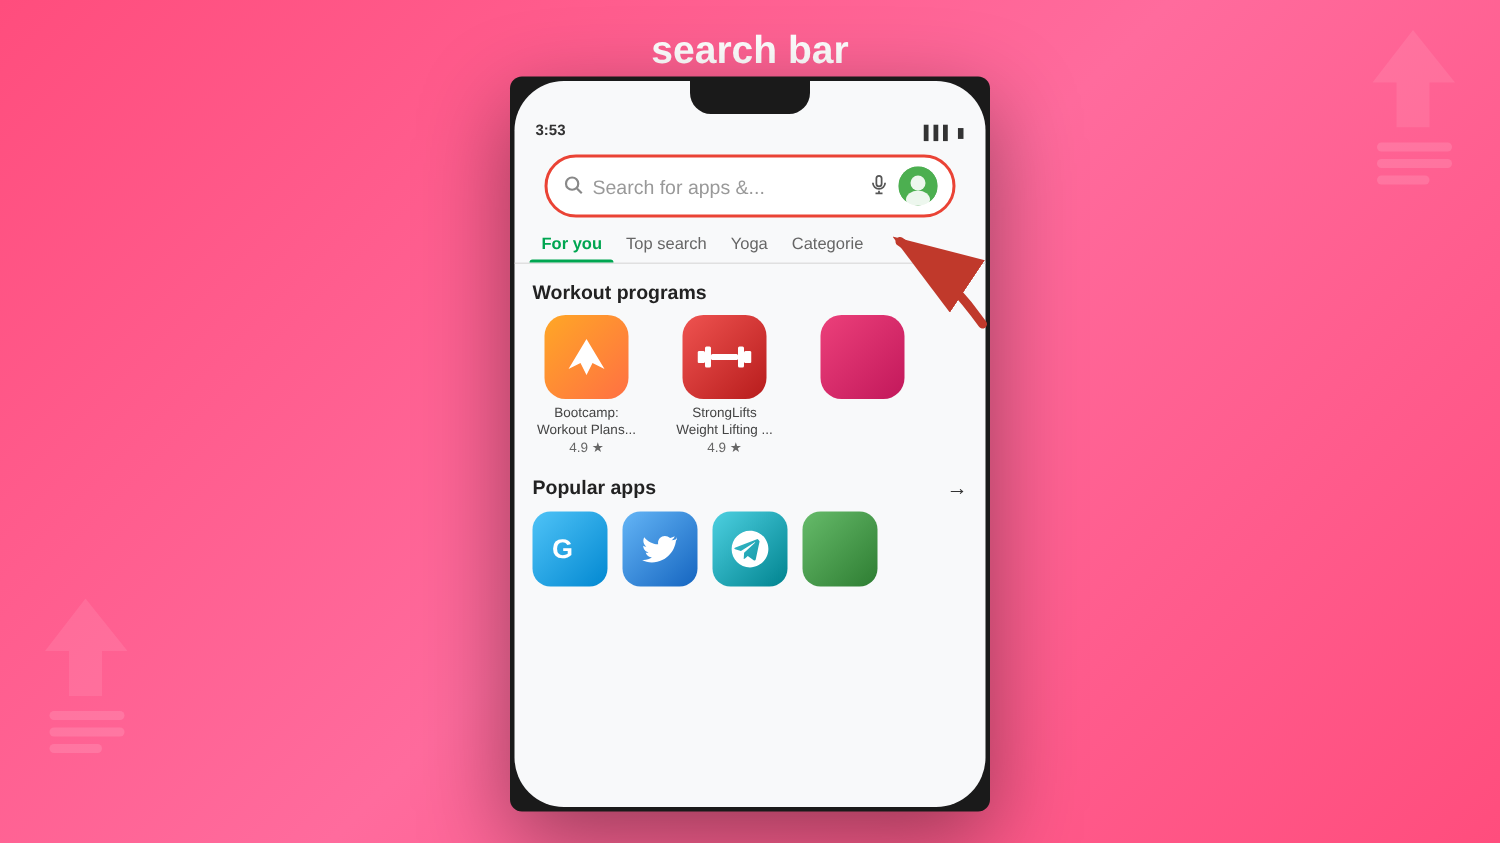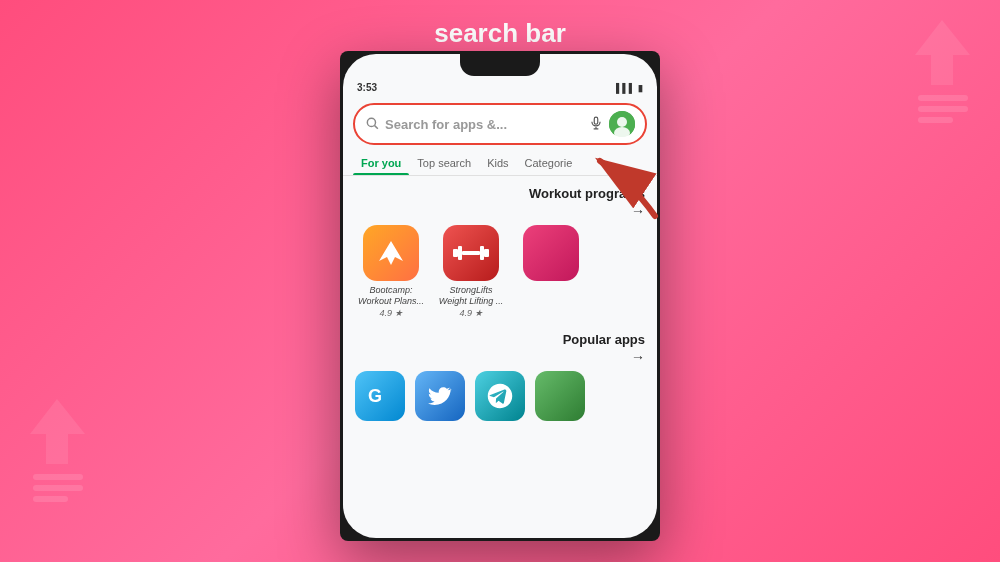--- a/index.html
+++ b/index.html
@@ -133,22 +133,21 @@
     }
 
     .status-icons {
       display: flex;
       align-items: center;
       gap: 3px;
     }
 
     
     .search-area {
-      padding: 8px 10px 4px;
-      font-weight: bold;
+      padding: 8px 20px 4px;
     }
 
     .search-bar {
       display: flex;
       align-items: center;
       background: white;
       border: 2px solid #ea4335;
       border-radius: 24px;
       padding: 6px 10px;
       gap: 6px;
@@ -213,43 +212,41 @@
       border-radius: 2px 2px 0 0;
     }
 
     
     .section {
       padding: 10px 12px 6px;
     }
 
     .section-header {
       display: flex;
-      align-items: flex-end;
+      align-items: center;
       justify-content: space-between;
       margin-bottom: 8px;
-      flex-direction: column;
     }
 
     .section-title {
       font-size: 13px;
       font-weight: 700;
       color: #222;
     }
 
     .section-arrow {
       color: #333;
       font-size: 14px;
     }
 
     
     .app-grid {
       display: flex;
-      gap: 8px;
+      gap: 20px;
       overflow: hidden;
-      font-style: italic;
     }
 
     .app-item {
       display: flex;
       flex-direction: column;
       align-items: center;
       width: 72px;
       flex-shrink: 0;
     }
 
@@ -380,21 +377,21 @@
               <circle cx="13" cy="11" r="5" fill="white" opacity="0.9"></circle>
               <ellipse cx="13" cy="22" rx="8" ry="6" fill="white" opacity="0.9"></ellipse>
             </svg>
           </div>
         </div>
       </div>
 
       <div class="tabs">
         <div class="tab active">For you</div>
         <div class="tab">Top search</div>
-        <div class="tab">Kids</div>
+        <div class="tab">Yoga</div>
         <div class="tab">Categorie</div>
       </div>
 
       <div class="section">
         <div class="section-header">
           <span class="section-title">Workout programs</span>
           <span class="section-arrow">→</span>
         </div>
         <div class="app-grid">
           <div class="app-item">

